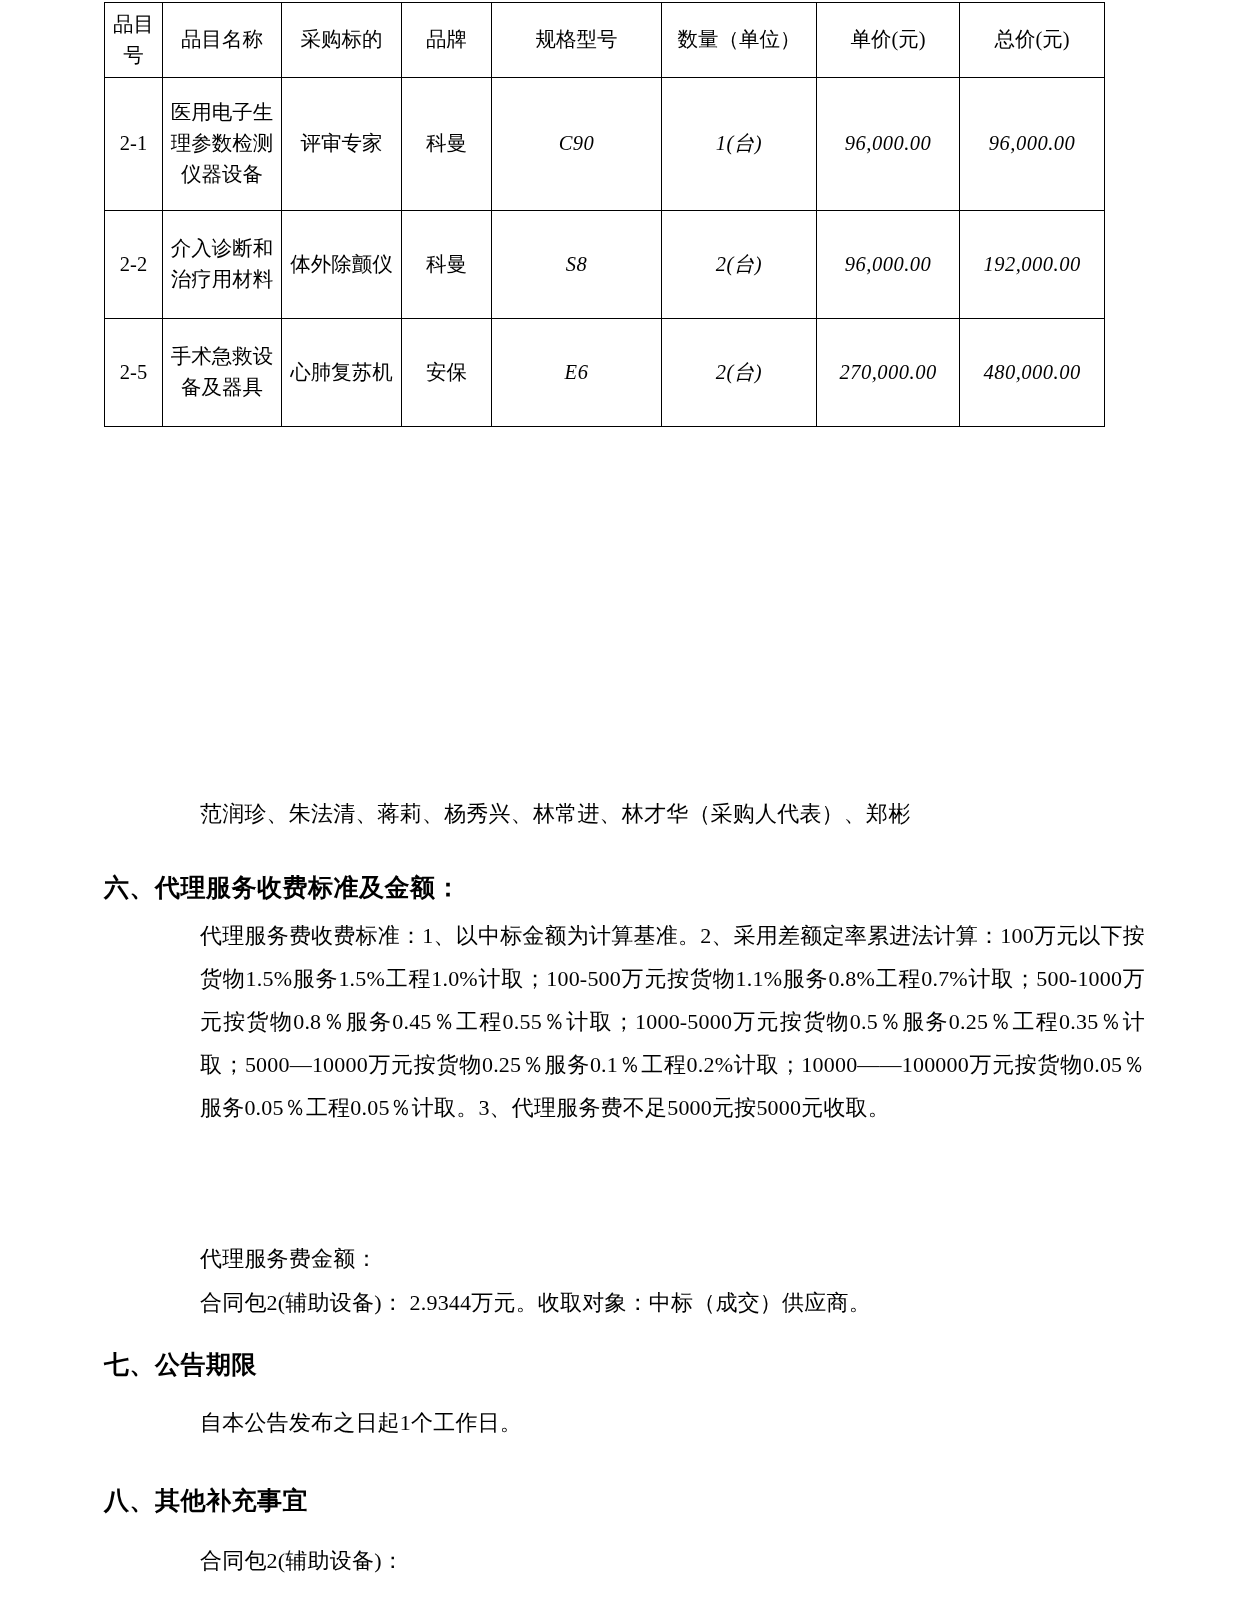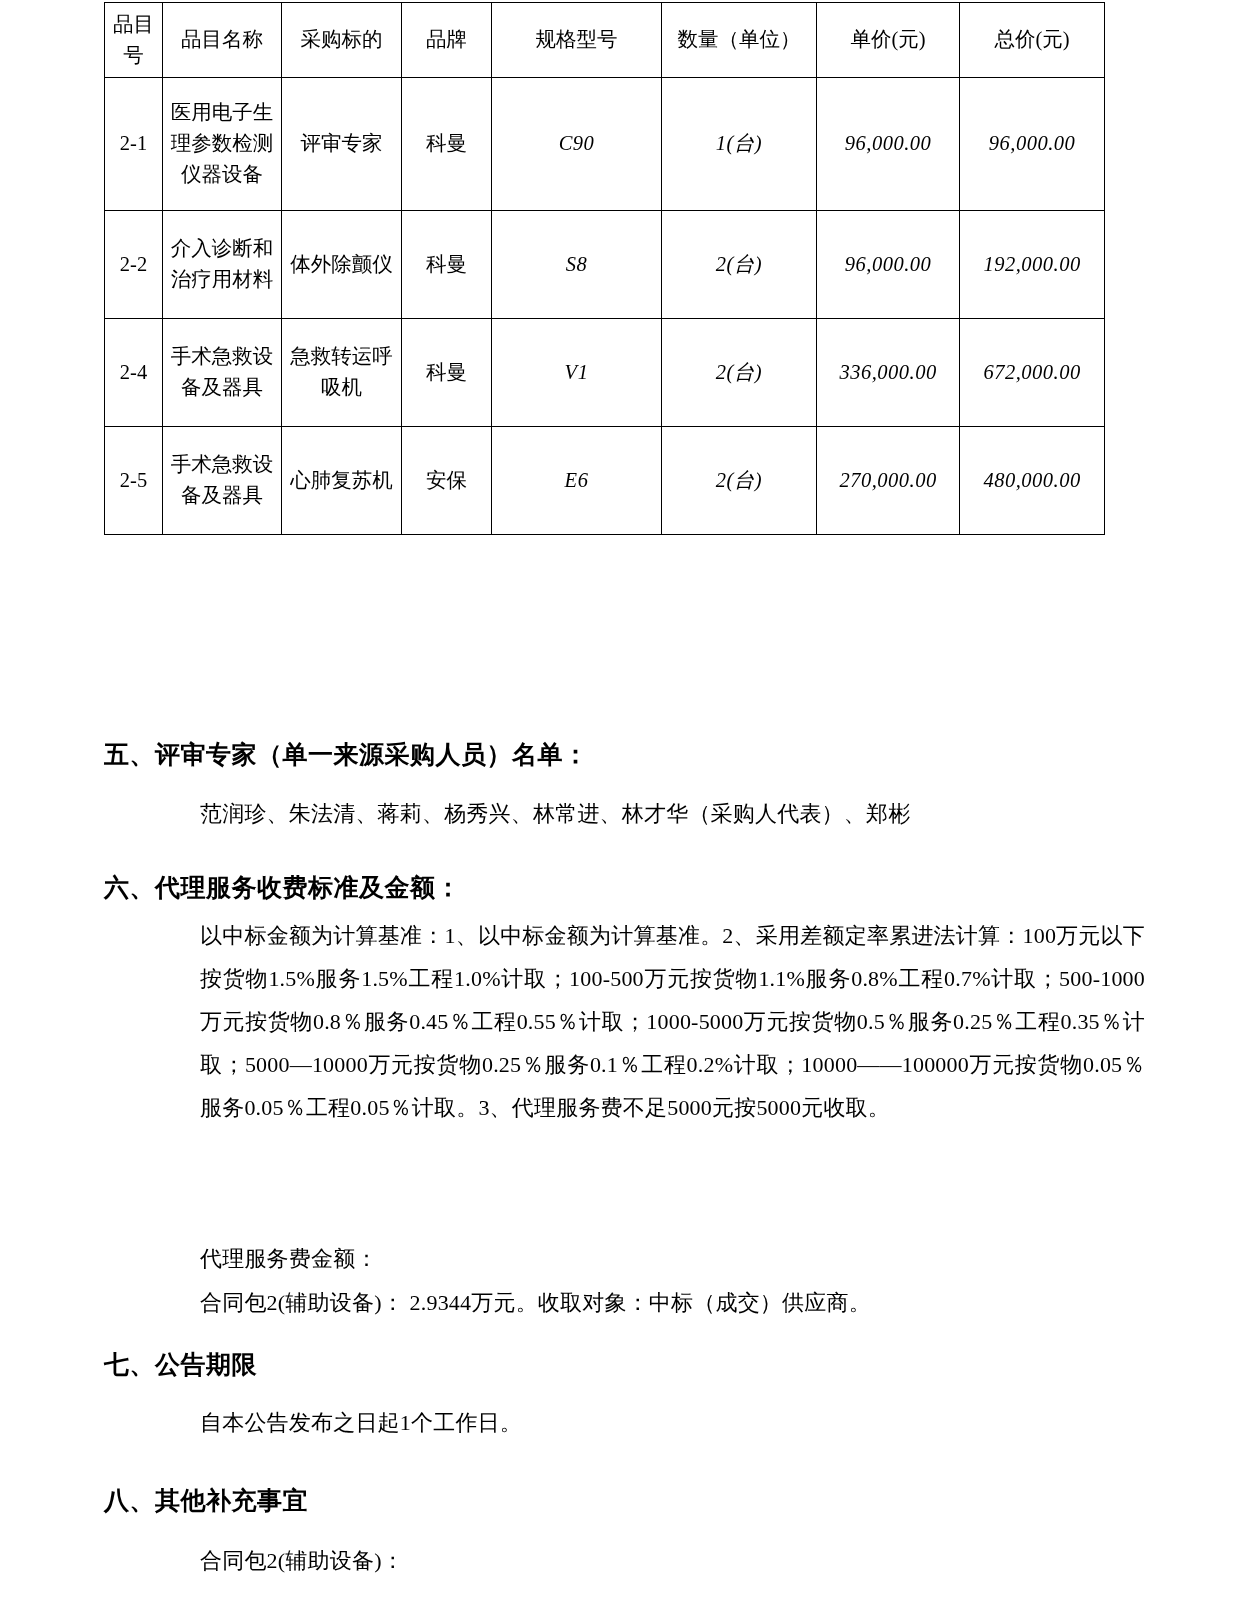--- a/index.html
+++ b/index.html
@@ -130,49 +130,38 @@
           <td>2-2</td>
           <td>介入诊断和治疗用材料</td>
           <td>体外除颤仪</td>
           <td>科曼</td>
           <td class="num">S8</td>
           <td class="num">2(台)</td>
           <td class="num">96,000.00</td>
           <td class="num">192,000.00</td>
         </tr>
         <tr class="med">
-          <td>2-4</td>
-          <td>手术急救设备及器具</td>
-          <td>急救转运呼吸机</td>
-          <td>科曼</td>
-          <td class="num">V1</td>
-          <td class="num">2(台)</td>
-          <td class="num">336,000.00</td>
-          <td class="num">672,000.00</td>
-        </tr>
-        <tr class="med">
           <td>2-5</td>
           <td>手术急救设备及器具</td>
           <td>心肺复苏机</td>
           <td>安保</td>
           <td class="num">E6</td>
           <td class="num">2(台)</td>
           <td class="num">270,000.00</td>
           <td class="num">480,000.00</td>
         </tr>
       </tbody>
     </table>
   </div>
 
-  <div class="sec-head" style="left:104px; top:738px;">五、评审专家（单一来源采购人员）名单：</div>
   <div class="para nowrap" style="left:152px; top:793px;">范润珍、朱法清、蒋莉、杨秀兴、林常进、林才华（采购人代表）、郑彬</div>
 
   <div class="sec-head" style="left:104px; top:862px;margin-top:9px;">六、代理服务收费标准及金额：</div>
 
-  <div class="para para-just" style="left:152px; top:915px; width:945px; text-indent:0;"><span>以中标金额为计算基准：</span><span>1、以中标金额为计算基准。2、采用差额定率累进法计算：100万元以下按货物1.5%服务1.5%工程1.0%计取；100-500万元按货物1.1%服务0.8%工程0.7%计取；500-1000万元按货物0.8％服务0.45％工程0.55％计取；1000-5000万元按货物0.5％服务0.25％工程0.35％计取；5000—10000万元按货物0.25％服务0.1％工程0.2%计取；10000——100000万元按货物0.05％服务0.05％工程0.05％计取。3、代理服务费不足5000元按5000元收取。</span></div>
+  <div class="para para-just" style="left:152px; top:915px; width:945px; text-indent:0;"><span>代理服务费收费标准：</span><span>1、以中标金额为计算基准。2、采用差额定率累进法计算：100万元以下按货物1.5%服务1.5%工程1.0%计取；100-500万元按货物1.1%服务0.8%工程0.7%计取；500-1000万元按货物0.8％服务0.45％工程0.55％计取；1000-5000万元按货物0.5％服务0.25％工程0.35％计取；5000—10000万元按货物0.25％服务0.1％工程0.2%计取；10000——100000万元按货物0.05％服务0.05％工程0.05％计取。3、代理服务费不足5000元按5000元收取。</span></div>
 
   <div class="para nowrap" style="left:152px; top:1238px;">代理服务费金额：</div>
   <div class="para nowrap" style="left:152px; top:1282px;">合同包2(辅助设备)： 2.9344万元。收取对象：中标（成交）供应商。</div>
 
   <div class="sec-head" style="left:104px; top:1348px;">七、公告期限</div>
   <div class="para nowrap" style="left:152px; top:1402px;">自本公告发布之日起1个工作日。</div>
 
   <div class="sec-head" style="left:104px; top:1484px;">八、其他补充事宜</div>
   <div class="para nowrap" style="left:152px; top:1540px;">合同包2(辅助设备)：</div>
 

